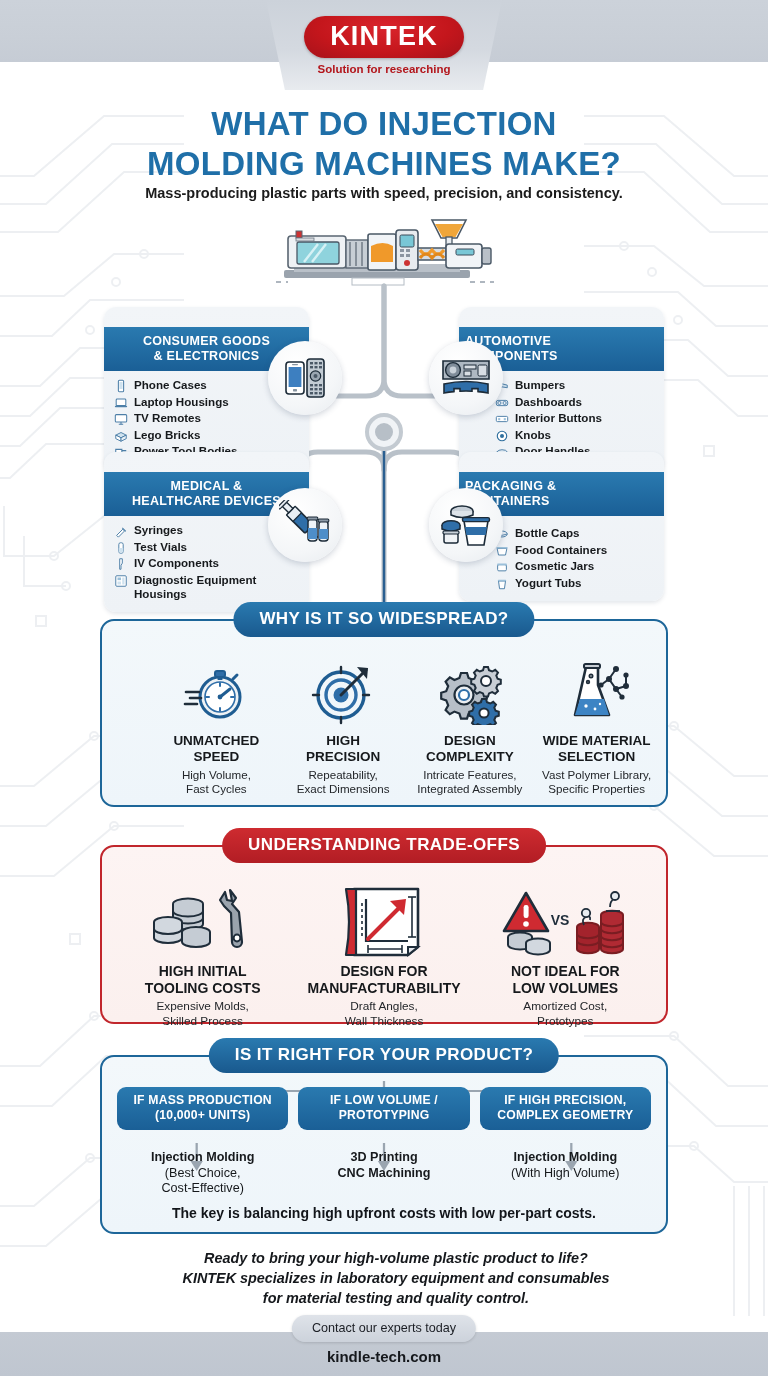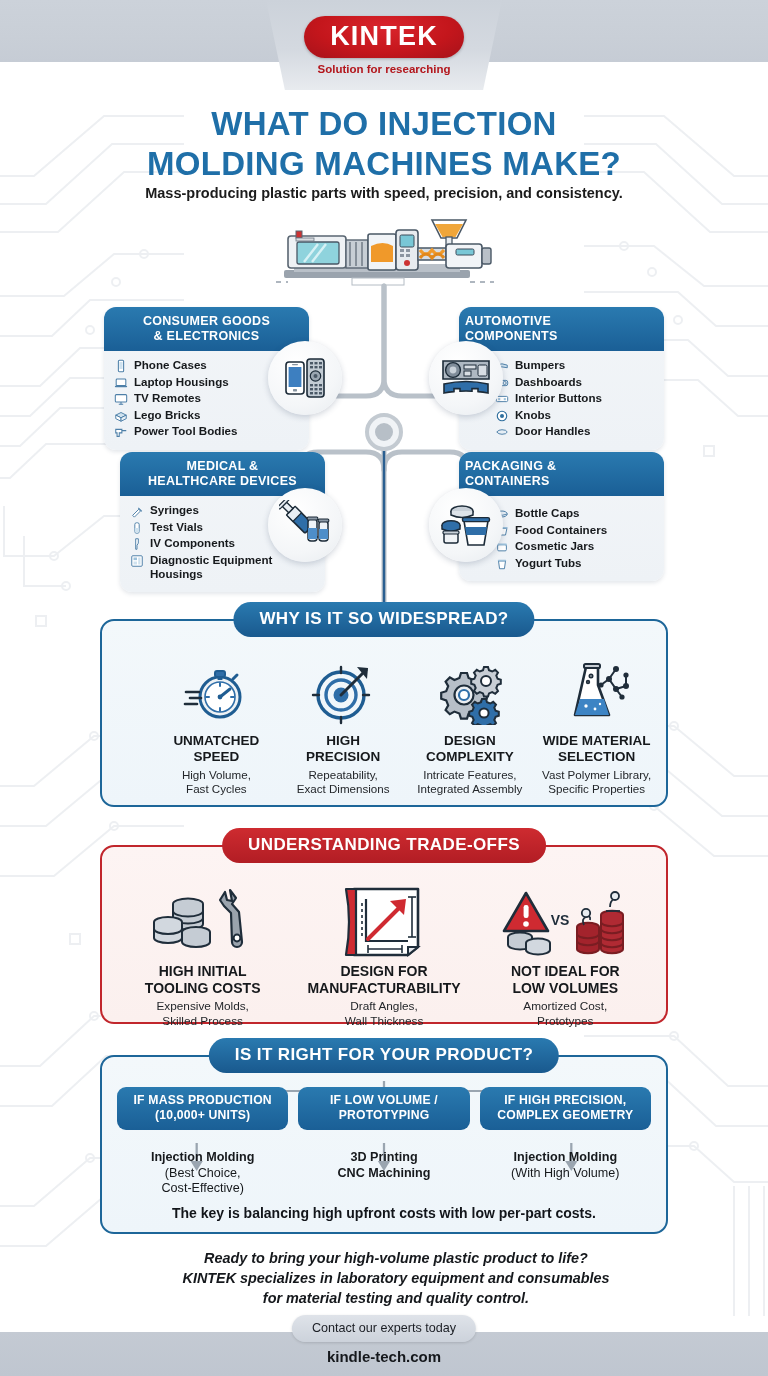--- a/index.html
+++ b/index.html
@@ -70,41 +70,42 @@
     border-radius: 12px;
     background: linear-gradient(180deg,#f2f5f8 0%,#eef2f6 100%);
     box-shadow: 0 2px 4px rgba(40,60,90,.13);
     overflow: hidden;
   }
   .cat .cap {
     background: linear-gradient(180deg,#2a7ab0 0%,#1a5f96 100%);
     color: #fff; text-align: center; font-weight: bold;
     font-size: 12.5px; line-height: 15px; padding: 7px 6px 7px;
     letter-spacing: .3px;
+    margin-top: 20px;
   }
   .cat .body { padding: 7px 8px 9px 10px; }
   .cat li {
     list-style: none; display: flex; align-items: flex-start; gap: 6px;
     font-size: 11.6px; font-weight: bold; color: #16191c; line-height: 14.6px;
     margin-bottom: 1.5px;
   }
   .cat li .gi { width: 14px; flex: 0 0 14px; margin-top: 1px; }
   .cat.right .cap, .cat.right li { text-align: left; }
 
   .bubble {
     position: absolute; width: 74px; height: 74px; border-radius: 50%;
     background: radial-gradient(circle at 38% 30%, #ffffff 0%, #f4f6f8 62%, #e7ebef 100%);
     box-shadow: 0 2px 6px rgba(40,60,90,.22);
     display: flex; align-items: center; justify-content: center;
   }
 
   
   #cat-consumer  { left: 104px; top: 307px; }
   #cat-auto      { left: 459px; top: 307px; }
-  #cat-medical   { left: 120px; top: 452px; }
+  #cat-medical   { left: 104px; top: 452px; }
   #cat-packaging { left: 459px; top: 452px; }
   #bub-consumer  { left: 268px; top: 341px; }
   #bub-auto      { left: 429px; top: 341px; }
   #bub-medical   { left: 268px; top: 488px; }
   #bub-packaging { left: 429px; top: 488px; }
 
   
   .section { position: absolute; }
   .sec-badge {
     position: absolute; left: 50%; top: 0; transform: translateX(-50%);

